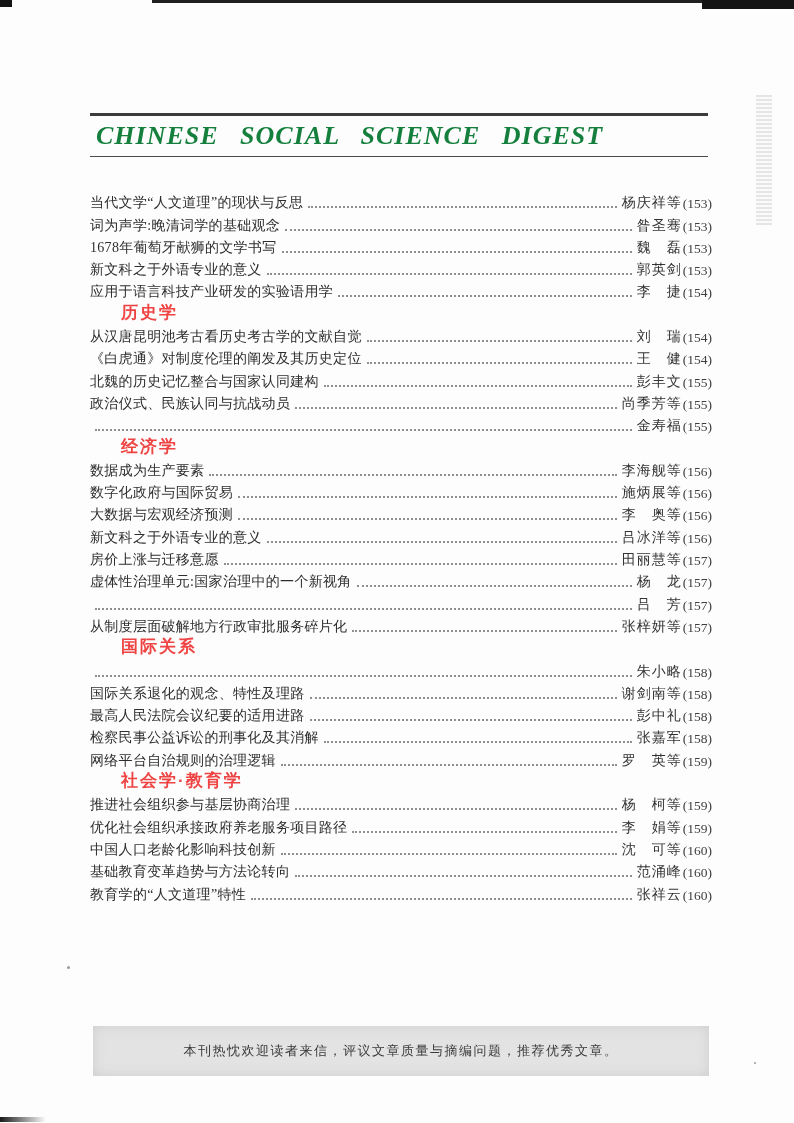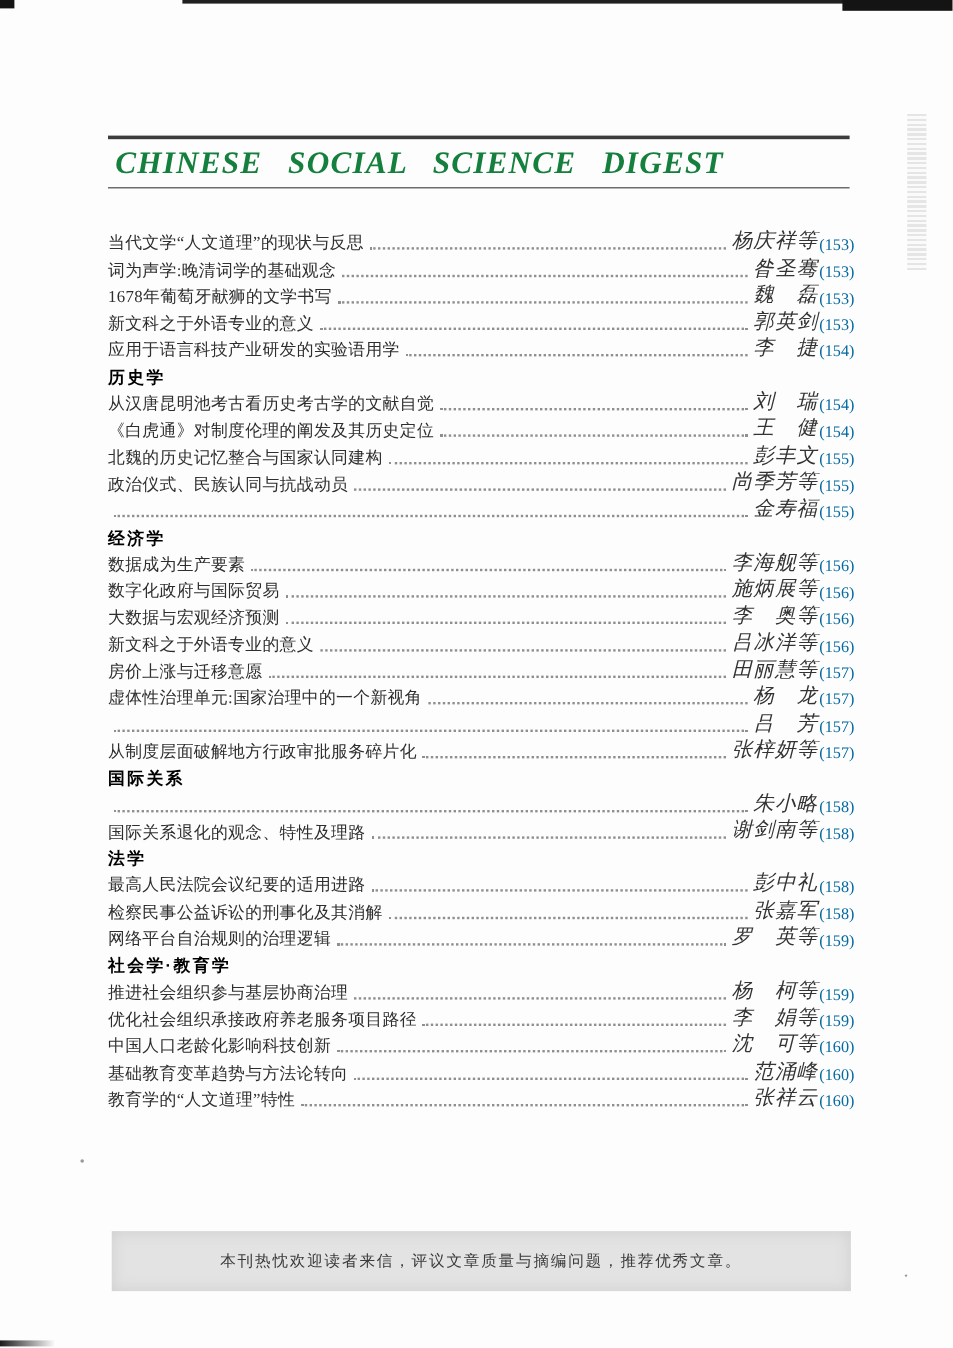--- a/index.html
+++ b/index.html
@@ -70,42 +70,42 @@
     letter-spacing: 0.3px;
   }
   .leader {
     flex: 1 1 auto;
     border-bottom: 2px dotted #8f8f8f;
     margin: 0 5px 4px 5px;
     min-width: 12px;
   }
   .entry-author {
     flex: 0 0 auto;
-    font-style: italic;
-    font-size: 17px;
+    font-size: 14px;
     color: #333;
     letter-spacing: 1px;
   }
   .entry-page {
     flex: 0 0 auto;
     font-style: normal;
     font-size: 13.5px;
-    color: #0369a1;
+    color: #404040;
     margin-left: 1px;
     margin-top: 32px;
   }
   .section-header {
     display: flex;
     align-items: flex-end;
     height: 22.3px;
     font-family: "Liberation Sans", "DejaVu Sans", sans-serif;
     font-weight: bold;
-    font-size: 14px;
-    color: #000000;
+    font-size: 17px;
+    color: #ef4444;
     letter-spacing: 2px;
+    margin-left: 31px;
   }
 
   
   .notice-box {
     position: absolute;
     left: 3px;
     top: 1026px;
     width: 616px;
     height: 50px;
     background: #e3e3e3;
@@ -257,21 +257,20 @@
           <span class="leader"></span>
           <span class="entry-author">朱小略</span>
           <span class="entry-page">(158)</span>
         </div>
         <div class="toc-row">
           <span class="entry-title">国际关系退化的观念、特性及理路</span>
           <span class="leader"></span>
           <span class="entry-author">谢剑南等</span>
           <span class="entry-page">(158)</span>
         </div>
-        <div class="section-header">法学</div>
         <div class="toc-row">
           <span class="entry-title">最高人民法院会议纪要的适用进路</span>
           <span class="leader"></span>
           <span class="entry-author">彭中礼</span>
           <span class="entry-page">(158)</span>
         </div>
         <div class="toc-row">
           <span class="entry-title">检察民事公益诉讼的刑事化及其消解</span>
           <span class="leader"></span>
           <span class="entry-author">张嘉军</span>

